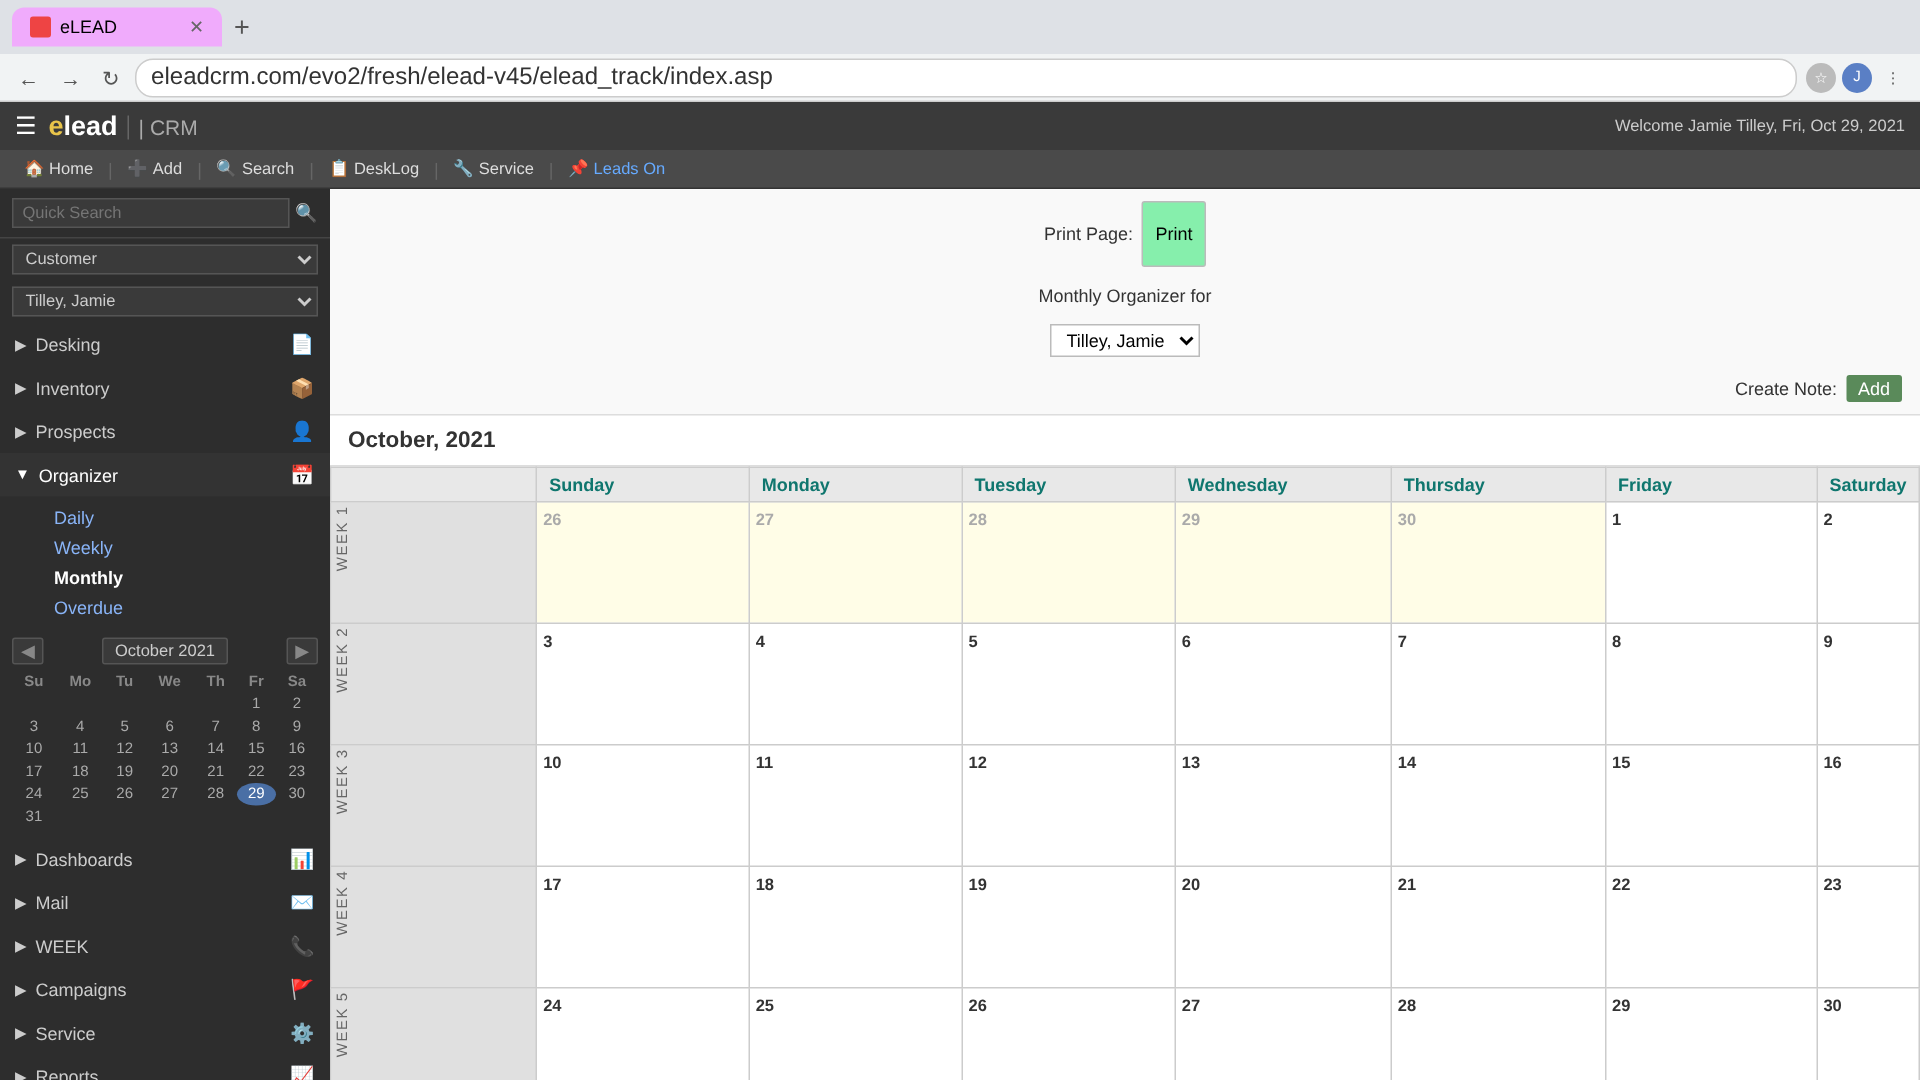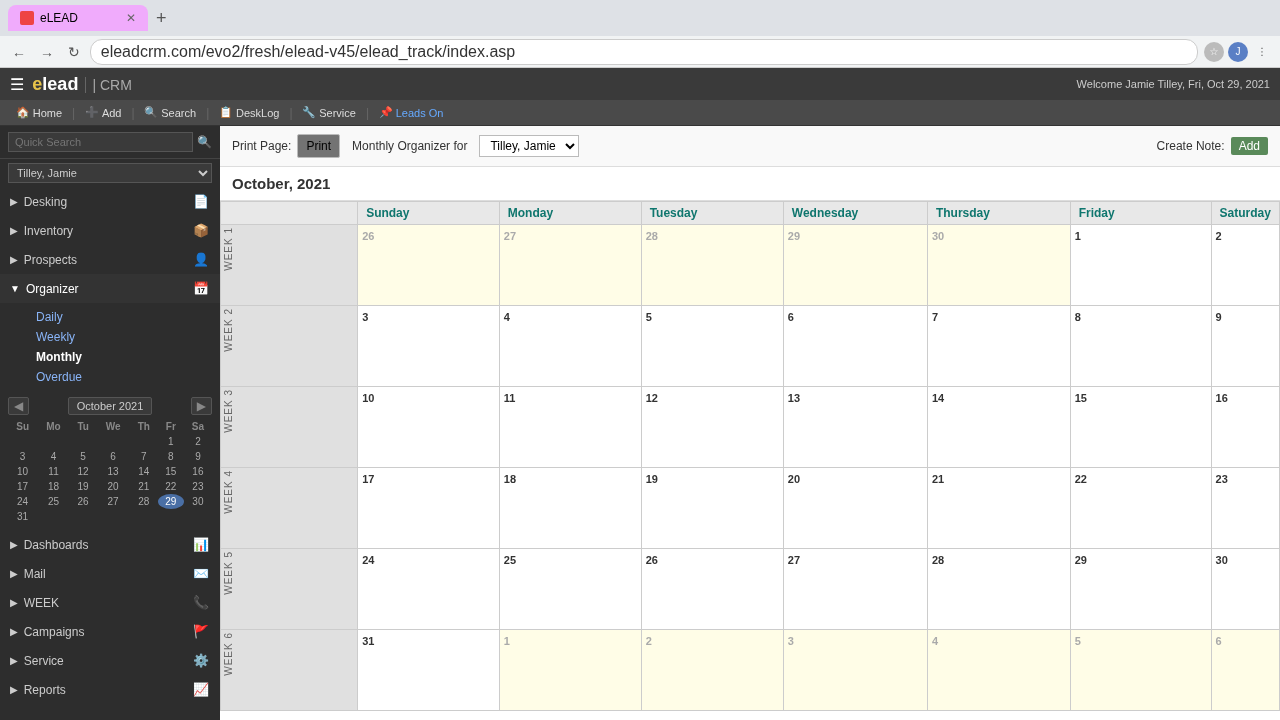--- a/index.html
+++ b/index.html
@@ -65,24 +65,24 @@
     .mini-cal-grid { width: 100%; border-collapse: collapse; font-size: 10px; }
     .mini-cal-grid th { color: #888; padding: 2px 1px; text-align: center; }
     .mini-cal-grid td { color: #aaa; padding: 2px 1px; text-align: center; cursor: pointer; }
     .mini-cal-grid td.today { background: #4a6fa5; color: white; border-radius: 50%; }
 
     
     .calendar-area { flex: 1; overflow-y: auto; background: white; }
     .calendar-area::-webkit-scrollbar { width: 6px; }
     .calendar-area::-webkit-scrollbar-thumb { background: #ccc; }
 
-    .calendar-toolbar { display: flex; align-items: center; padding: 8px 12px; gap: 12px; border-bottom: 1px solid #ddd; background: #f9f9f9; }
+    .calendar-toolbar { display: flex; align-items: center; padding: 8px 12px; gap: 12px; border-bottom: 1px solid #ddd; background: #f9f9f9; flex-direction: column; }
     .print-area { display: flex; align-items: center; gap: 6px; }
     .print-label { font-size: 12px; color: #333; }
-    .print-btn { background: #737373; border: 1px solid #bbb; padding: 4px 8px; font-size: 12px; cursor: pointer; border-radius: 2px; }
+    .print-btn { background: #86efac; border: 1px solid #bbb; padding: 14px 8px; font-size: 12px; cursor: pointer; border-radius: 2px; }
     .organizer-label { font-size: 12px; color: #333; }
     .user-select { border: 1px solid #bbb; padding: 2px 6px; font-size: 12px; background: white; cursor: pointer; }
     .note-area { display: flex; align-items: center; gap: 6px; margin-left: auto; }
     .note-label { font-size: 12px; color: #333; }
     .add-btn { background: #5a8a5a; color: white; border: none; padding: 2px 8px; font-size: 12px; cursor: pointer; border-radius: 2px; }
 
     .calendar-month-title { padding: 8px 12px; font-size: 15px; font-weight: bold; color: #333; border-bottom: 1px solid #ddd; }
 
     .calendar-grid { width: 100%; border-collapse: collapse; }
     .calendar-grid th { background: #e8e8e8; border: 1px solid #ccc; padding: 4px 8px; font-size: 12px; color: #0f766e; text-align: left; }
@@ -159,20 +159,25 @@
       <span>Leads On</span>
     </div>
   </div>
 
   <div class="main-content">
 
     <div class="sidebar">
       <div class="sidebar-search">
         <input type="text" style="background: rgb(58, 58, 58); border: 1px solid rgb(85, 85, 85); color: rgb(204, 204, 204); padding: 3px 6px; font-size: 11px; flex: 1 1 0%; width: 100%;" placeholder="Quick Search">
         <span style="color:#aaa;cursor:pointer;">🔍</span>
+      </div>
+      <div class="sidebar-type">
+        <select style="background:#3a3a3a;border:1px solid #555;color:#ccc;font-size:11px;width:100%;padding:2px 4px;">
+          <option>Customer</option>
+        </select>
       </div>
       <div class="sidebar-type">
         <select style="background:#3a3a3a;border:1px solid #555;color:#ccc;font-size:11px;width:100%;padding:2px 4px;">
           <option>Tilley, Jamie</option>
         </select>
       </div>
 
       <div class="sidebar-section">
         <span class="arrow">▶</span>
         <span>Desking</span>

